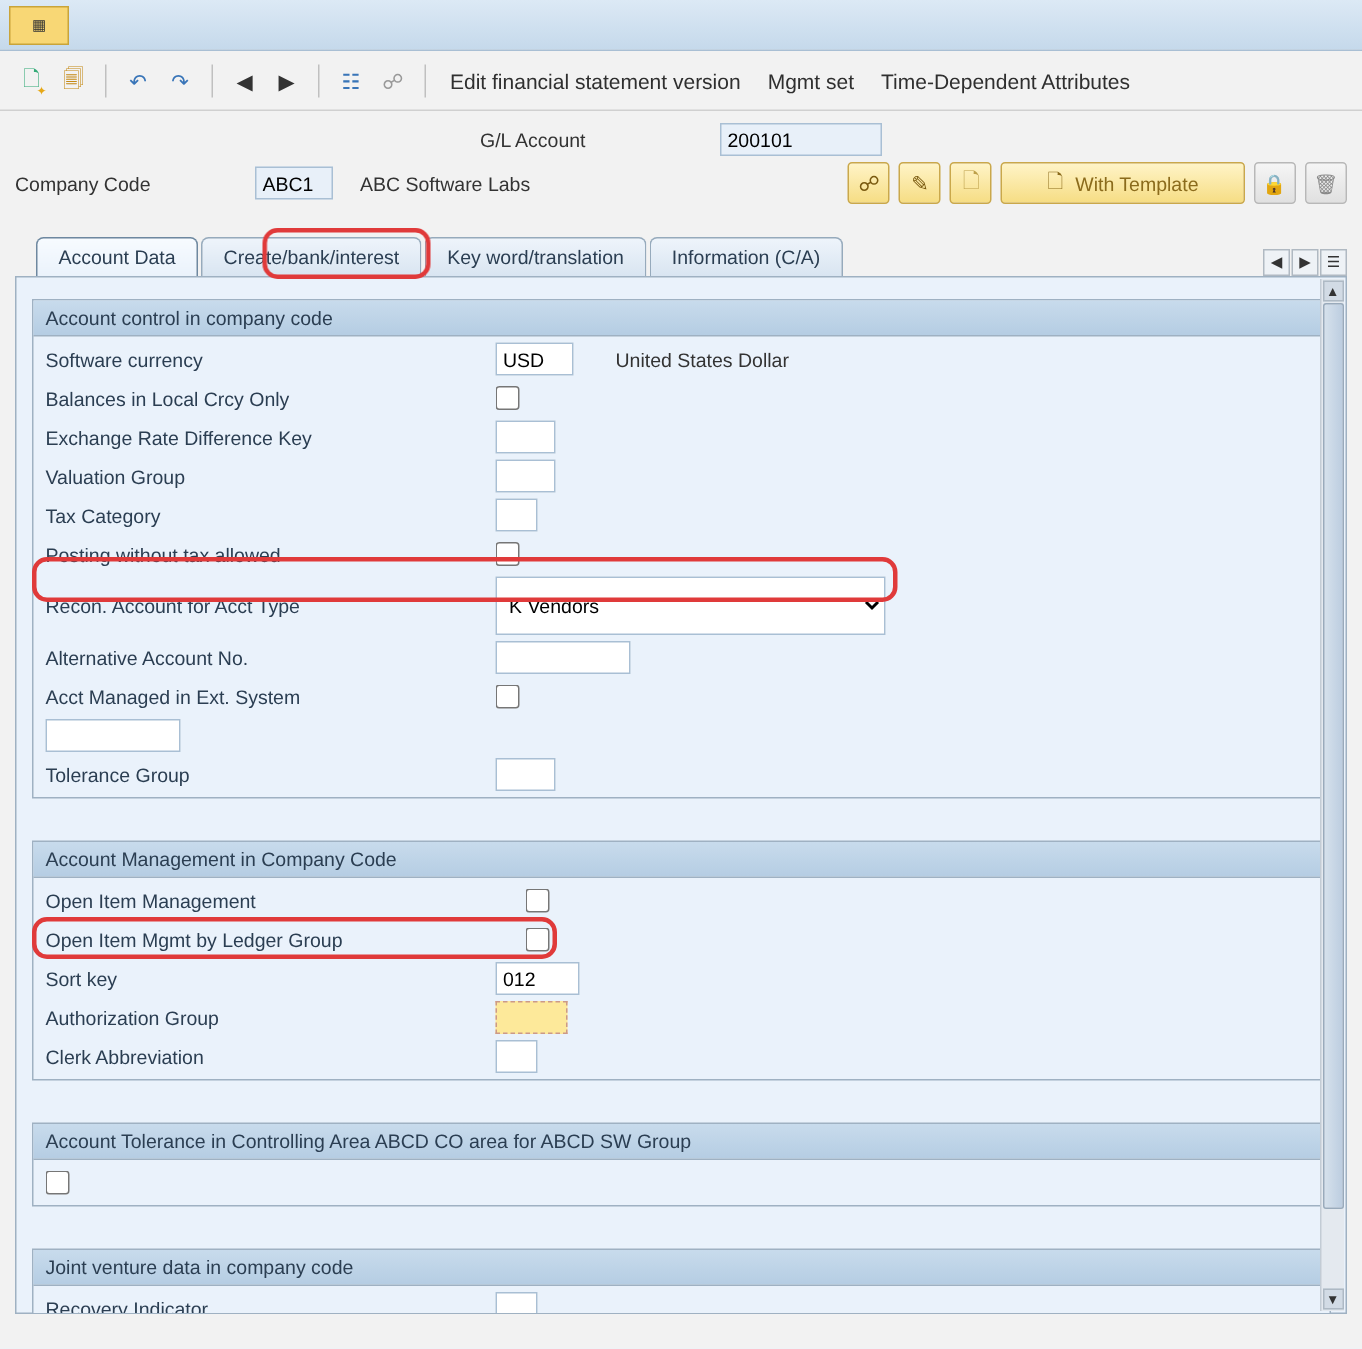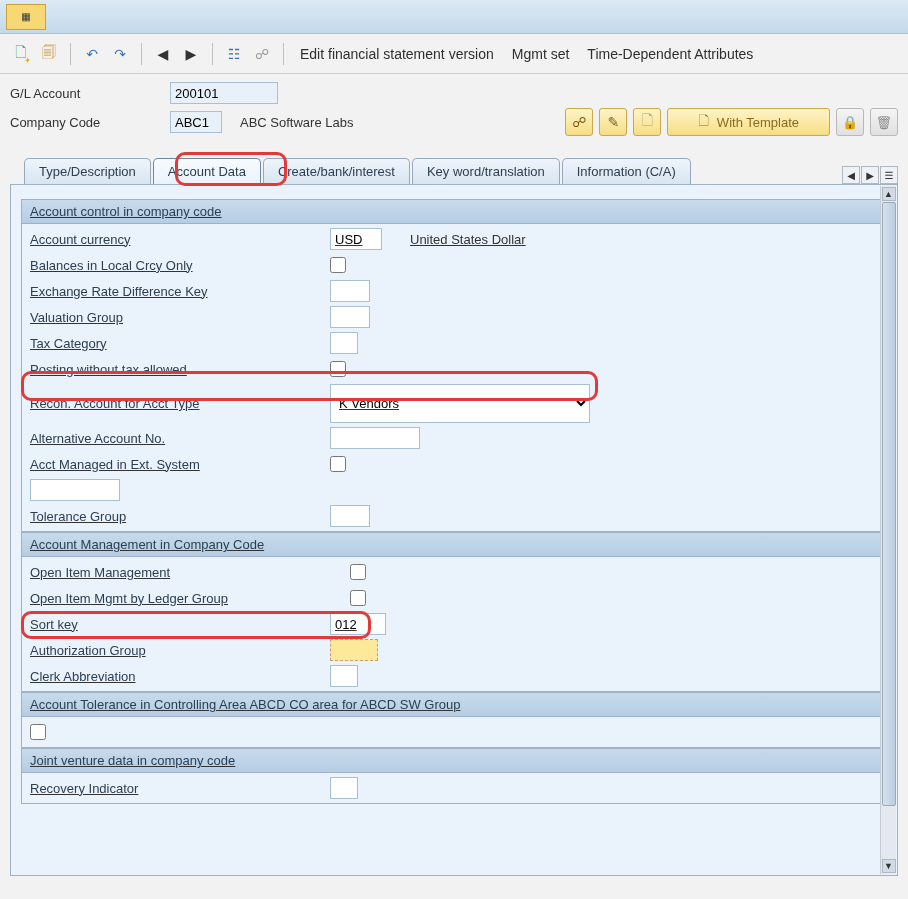--- a/index.html
+++ b/index.html
@@ -58,21 +58,21 @@
     color: #2f2f2f;
     padding: 0 8px;
     cursor: pointer;
     font-size: 14px;
   }
   .header-area {
     padding: 8px 10px 6px 10px;
     background: #f2f2f2;
   }
   .hdr-row {
-    display: flex; align-items: center; margin-bottom: 4px;
+    display: flex; align-items: center; margin-bottom: 4px; justify-content: center;
   }
   .hdr-lbl { width: 160px; }
   .hdr-input {
     background: #e8f0f9;
     border: 1px solid #a9bfd4;
     padding: 2px 4px;
     height: 22px;
     font-size: 13px;
   }
   .hdr-desc { margin-left: 18px; }
@@ -143,23 +143,22 @@
     background: #eaf2fb;
     position: relative;
   }
   .tab-body {
     padding: 14px 10px 14px 10px;
     height: 690px;
     overflow-y: auto;
   }
   .groupbox {
     border: 1px solid #9fb1c2;
-    margin-bottom: 0;
+    margin-bottom: 28px;
     background: #eaf2fb;
-    text-decoration: underline;
   }
   .group-title {
     background: linear-gradient(to bottom,#c8dbec,#b5cde3);
     border-bottom: 1px solid #9fb1c2;
     padding: 4px 8px;
     font-size: 13px;
     color: #2b3e52;
   }
   .group-body { padding: 2px 0; }
   .frow {
@@ -241,21 +240,20 @@
         <span>With Template</span>
       </div>
       <div class="gray-btn">🔒</div>
       <div class="gray-btn">🗑</div>
     </div>
   </div>
 </div>
 
 <div style="position:relative;">
   <div class="tabstrip-row">
-    <div class="tab">Type/Description</div>
     <div class="tab active">Account Data</div>
     <div class="tab">Create/bank/interest</div>
     <div class="tab">Key word/translation</div>
     <div class="tab">Information (C/A)</div>
     <div class="tab-nav-right">
       <div class="tab-nav-btn">◀</div>
       <div class="tab-nav-btn">▶</div>
       <div class="tab-nav-btn">☰</div>
     </div>
   </div>
@@ -263,21 +261,21 @@
   <div class="highlight-red" style="left:175px; top:6px; width:112px; height:34px;"></div>
 </div>
 
 <div class="tab-body-wrap">
   <div class="tab-body" style="position:relative;">
 
     <div class="groupbox">
       <div class="group-title">Account control in company code</div>
       <div class="group-body">
         <div class="frow">
-          <span class="flbl">Account currency</span>
+          <span class="flbl">Software currency</span>
           <input class="finput" style="width: 52px;" value="USD">
           <span class="fdesc">United States Dollar</span>
         </div>
         <div class="frow">
           <span class="flbl">Balances in Local Crcy Only</span>
           <input type="checkbox" class="fcheck" style="">
         </div>
         <div class="frow">
           <span class="flbl">Exchange Rate Difference Key</span>
           <input class="finput" style="width: 40px;">

